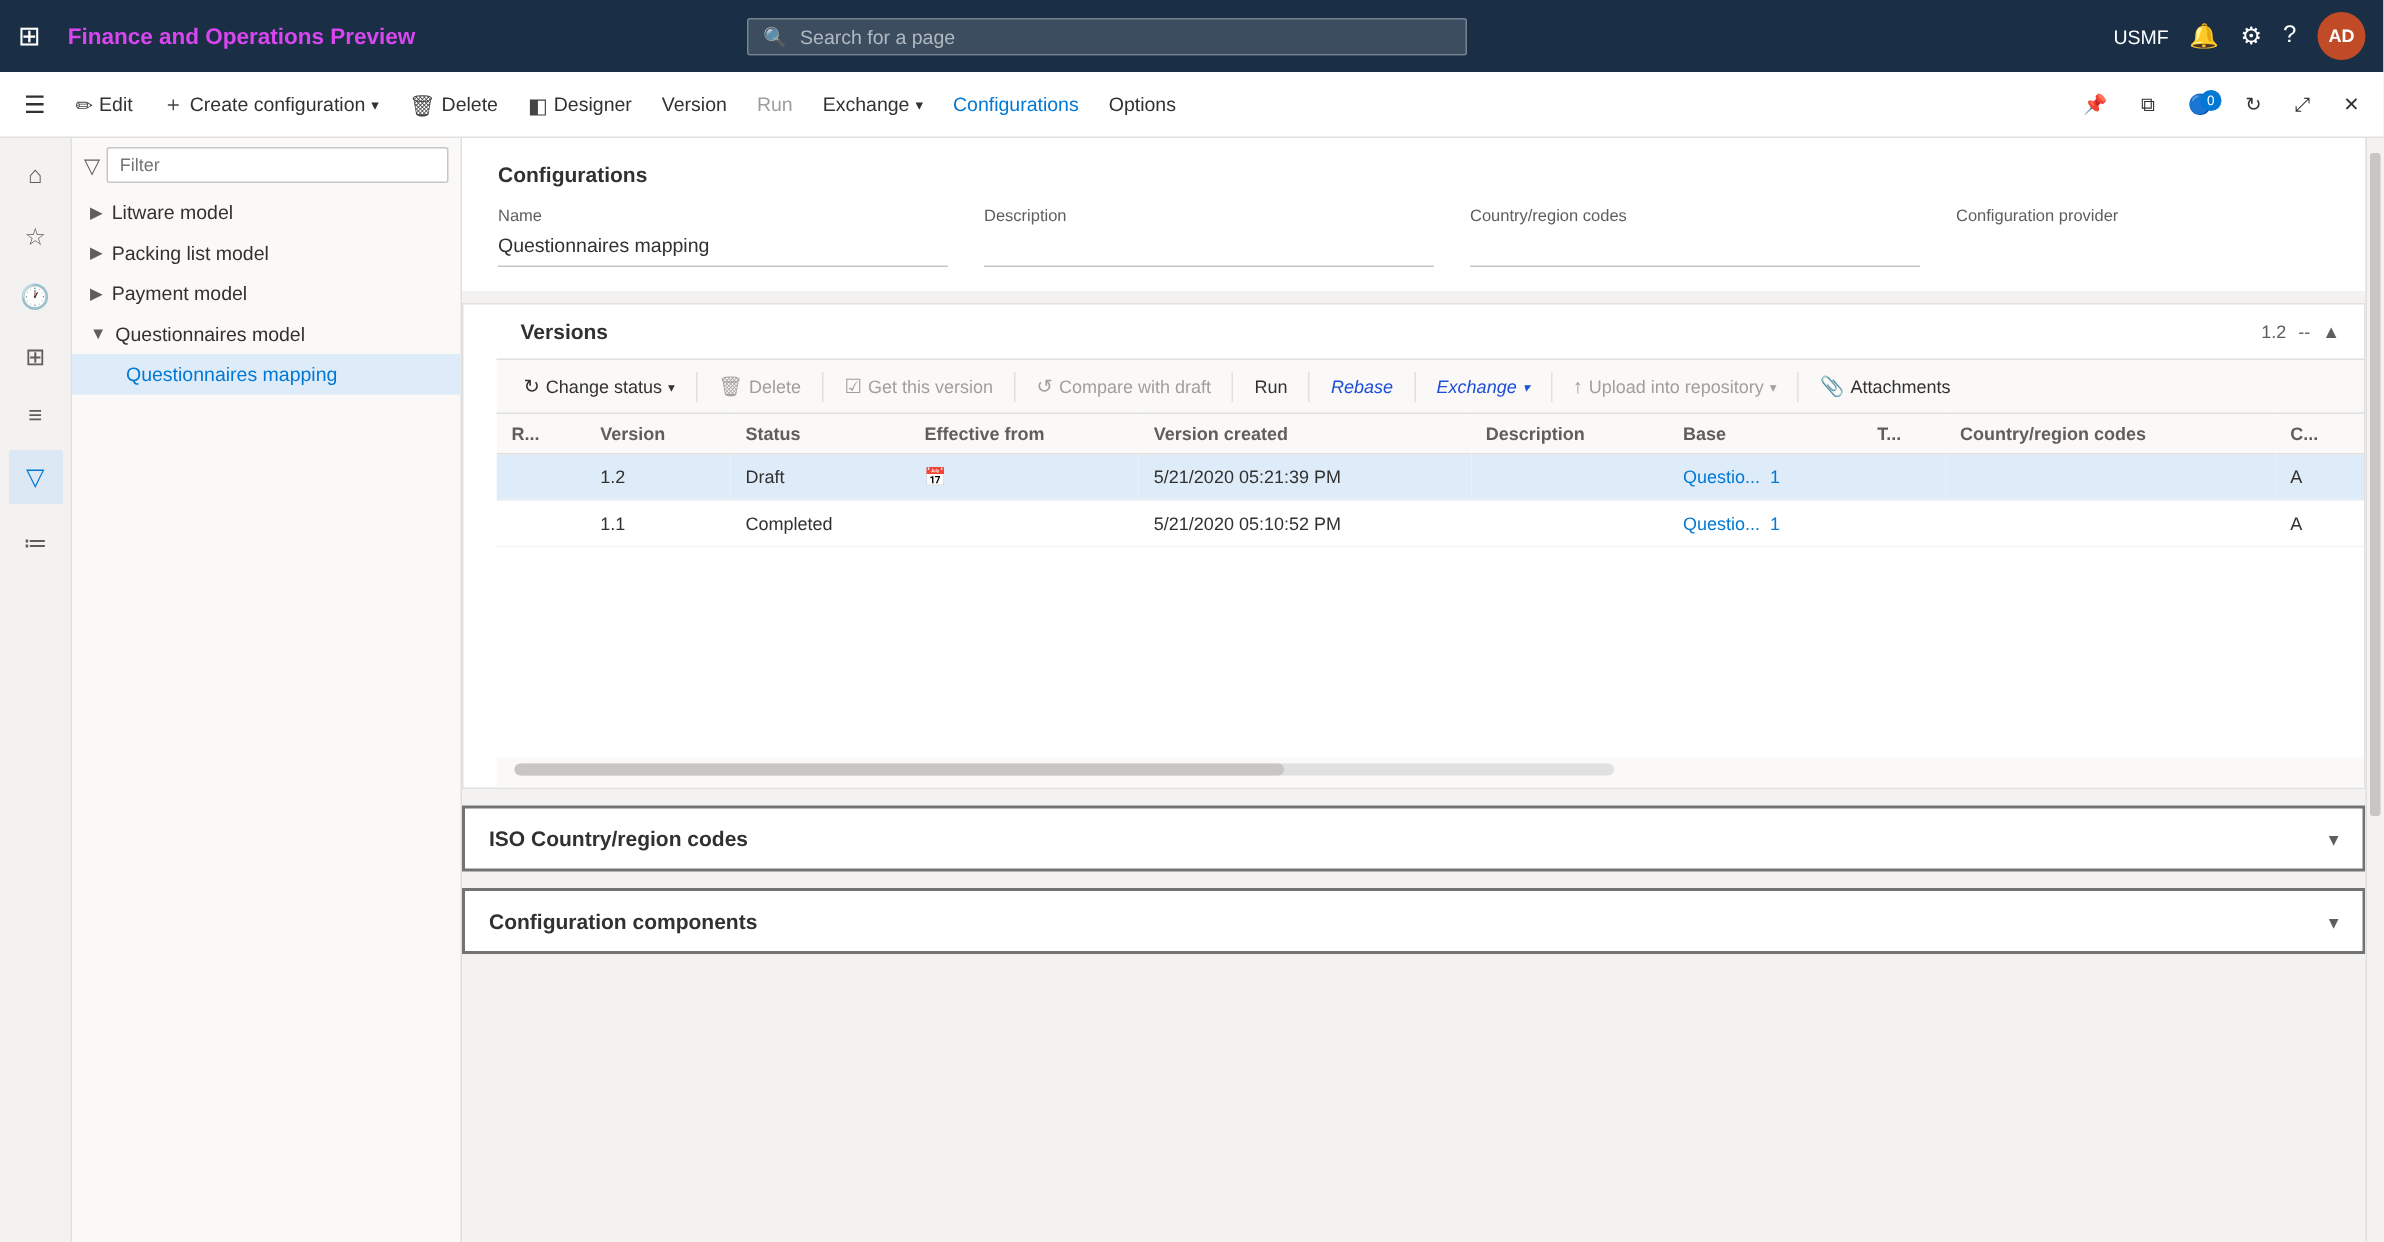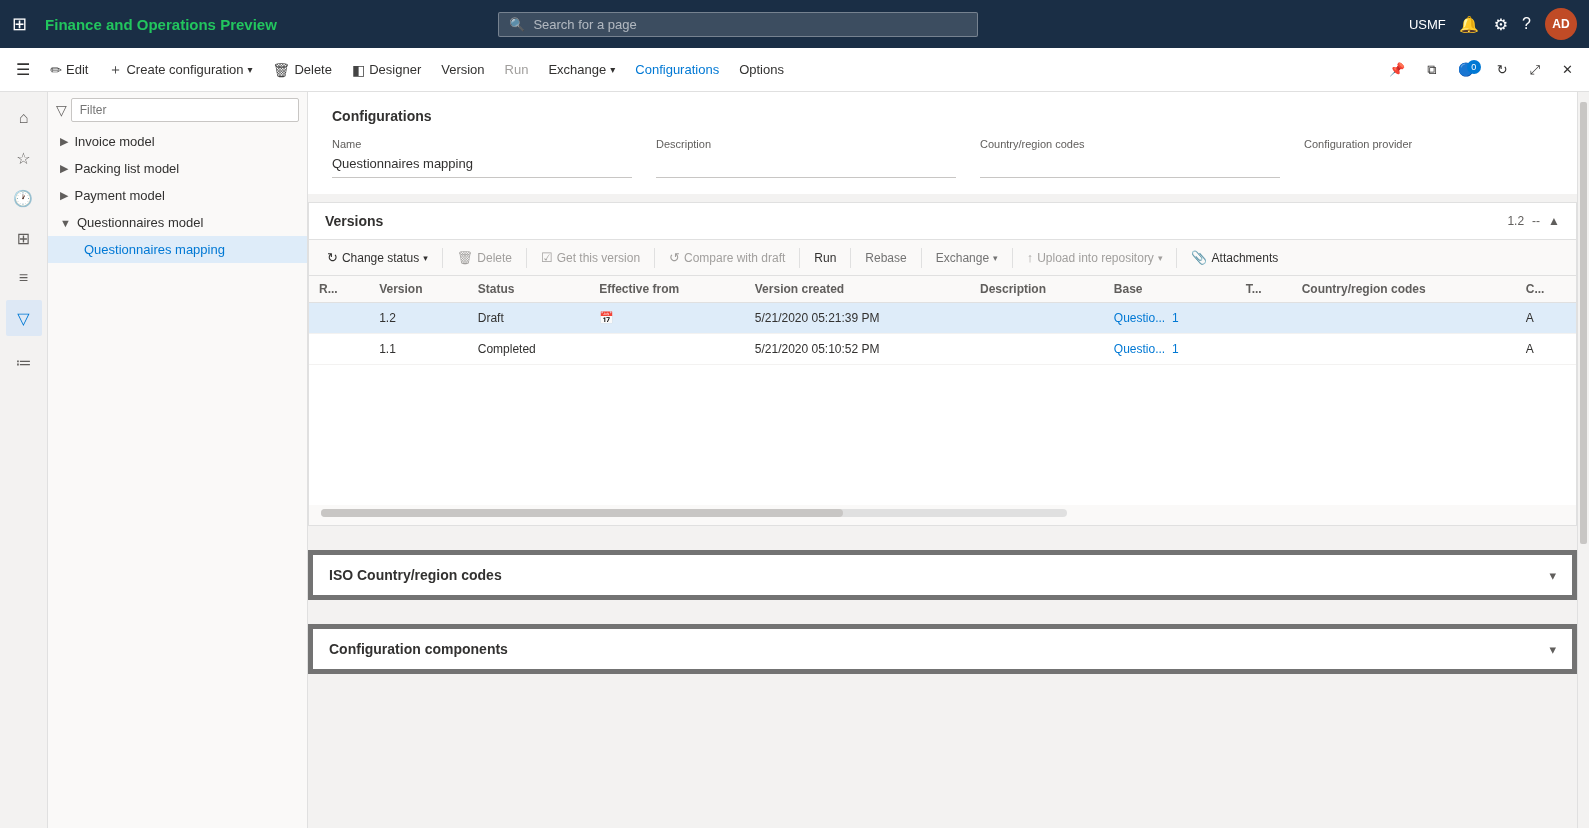--- a/index.html
+++ b/index.html
@@ -9,21 +9,21 @@
     .top-nav {
       background: #1a2e45;
       height: 48px;
       display: flex;
       align-items: center;
       padding: 0 12px;
       gap: 12px;
       color: white;
     }
     .top-nav .app-grid-icon { color: white; font-size: 18px; cursor: pointer; margin-right: 6px; }
-    .top-nav .app-title { font-size: 15px; font-weight: 600; color: #22c55e; white-space: nowrap; }
+    .top-nav .app-title { font-size: 15px; font-weight: 600; color: #d946ef; white-space: nowrap; }
     .top-nav .search-bar {
       flex: 1;
       max-width: 480px;
       margin: 0 auto;
       background: rgba(255,255,255,0.15);
       border: 1px solid rgba(255,255,255,0.3);
       border-radius: 2px;
       display: flex;
       align-items: center;
       padding: 4px 10px;
@@ -209,21 +209,21 @@
     .vtb-btn {
       display: flex; align-items: center; gap: 4px;
       padding: 4px 8px;
       font-size: 12px;
       color: #323130;
       cursor: pointer;
       border-radius: 2px;
       white-space: nowrap;
     }
     .vtb-btn.disabled { color: #a19f9d; cursor: default; }
-    .vtb-btn.blue { color: #737373; }
+    .vtb-btn.blue { color: #1d4ed8; font-style: italic; }
     .vtb-btn .icon { font-size: 13px; }
 
     
     .versions-table {
       width: 100%;
       border-collapse: collapse;
     }
     .versions-table th {
       background: #faf9f8;
       font-size: 12px;
@@ -238,22 +238,22 @@
       color: #323130;
       padding: 8px 10px;
       border-bottom: 1px solid #f3f2f1;
     }
     .versions-table tr.selected td { background: #deecf9; }
     .link-blue { color: #0078d4; cursor: pointer; }
 
     
     .collapsible-section {
       background: white;
-      margin-top: 24px;
-      border: 5px solid #737373;
+      margin-top: 11px;
+      border: 2px solid #737373;
     }
     .collapsible-header {
       display: flex;
       align-items: center;
       justify-content: space-between;
       padding: 12px 16px;
       cursor: pointer;
     }
     .collapsible-title { font-size: 14px; font-weight: 600; color: #323130; }
 
@@ -354,21 +354,21 @@
   </div>
 
   <div class="tree-panel">
     <div class="tree-toolbar">
       <span style="color:#605e5c;font-size:14px;">▽</span>
       <input class="tree-filter" placeholder="Filter" style="">
     </div>
     <div class="tree-items">
       <div class="tree-item">
         <span class="chevron">▶</span>
-        <span>Invoice model</span>
+        <span>Litware model</span>
       </div>
       <div class="tree-item">
         <span class="chevron">▶</span>
         <span>Packing list model</span>
       </div>
       <div class="tree-item">
         <span class="chevron">▶</span>
         <span>Payment model</span>
       </div>
       <div class="tree-item">
@@ -399,21 +399,21 @@
         <div class="form-field">
           <div class="form-label">Country/region codes</div>
           <div class="form-value"></div>
         </div>
         <div class="form-field">
           <div class="form-label">Configuration provider</div>
         </div>
       </div>
     </div>
 
-    <div class="versions-section" style="margin: 8px 0 0 0;">
+    <div class="versions-section" style="margin: 8px 0 0 0; padding-left: 22px;">
       <div class="versions-header">
         <div class="versions-title">Versions</div>
         <div class="versions-controls">
           <span>1.2</span>
           <span>--</span>
           <span style="cursor:pointer;">▲</span>
         </div>
       </div>
 
       <div class="versions-toolbar">

